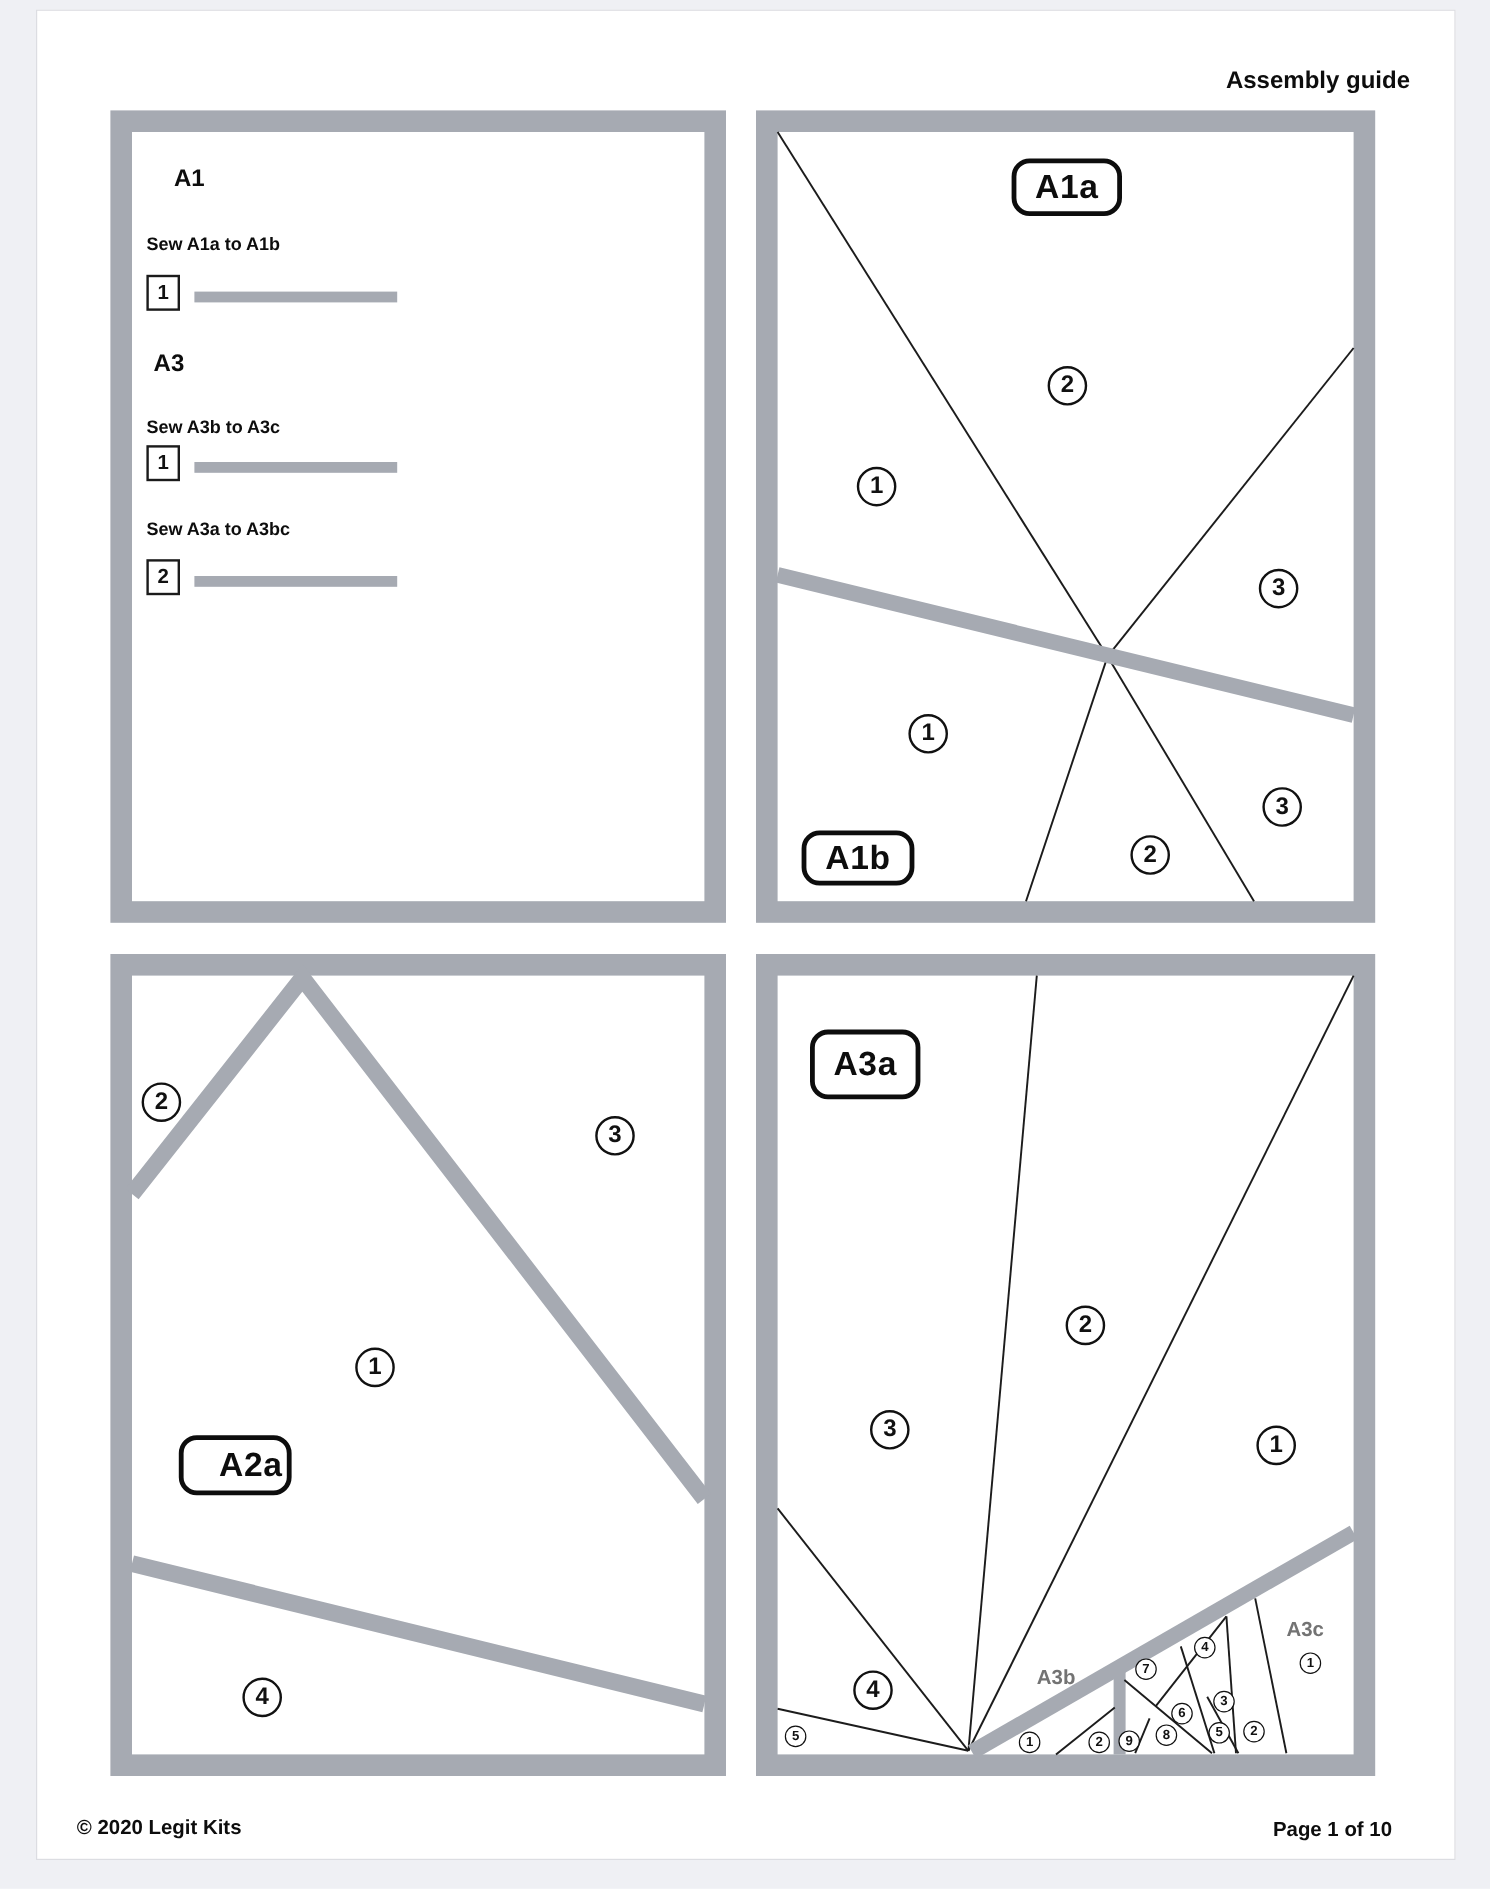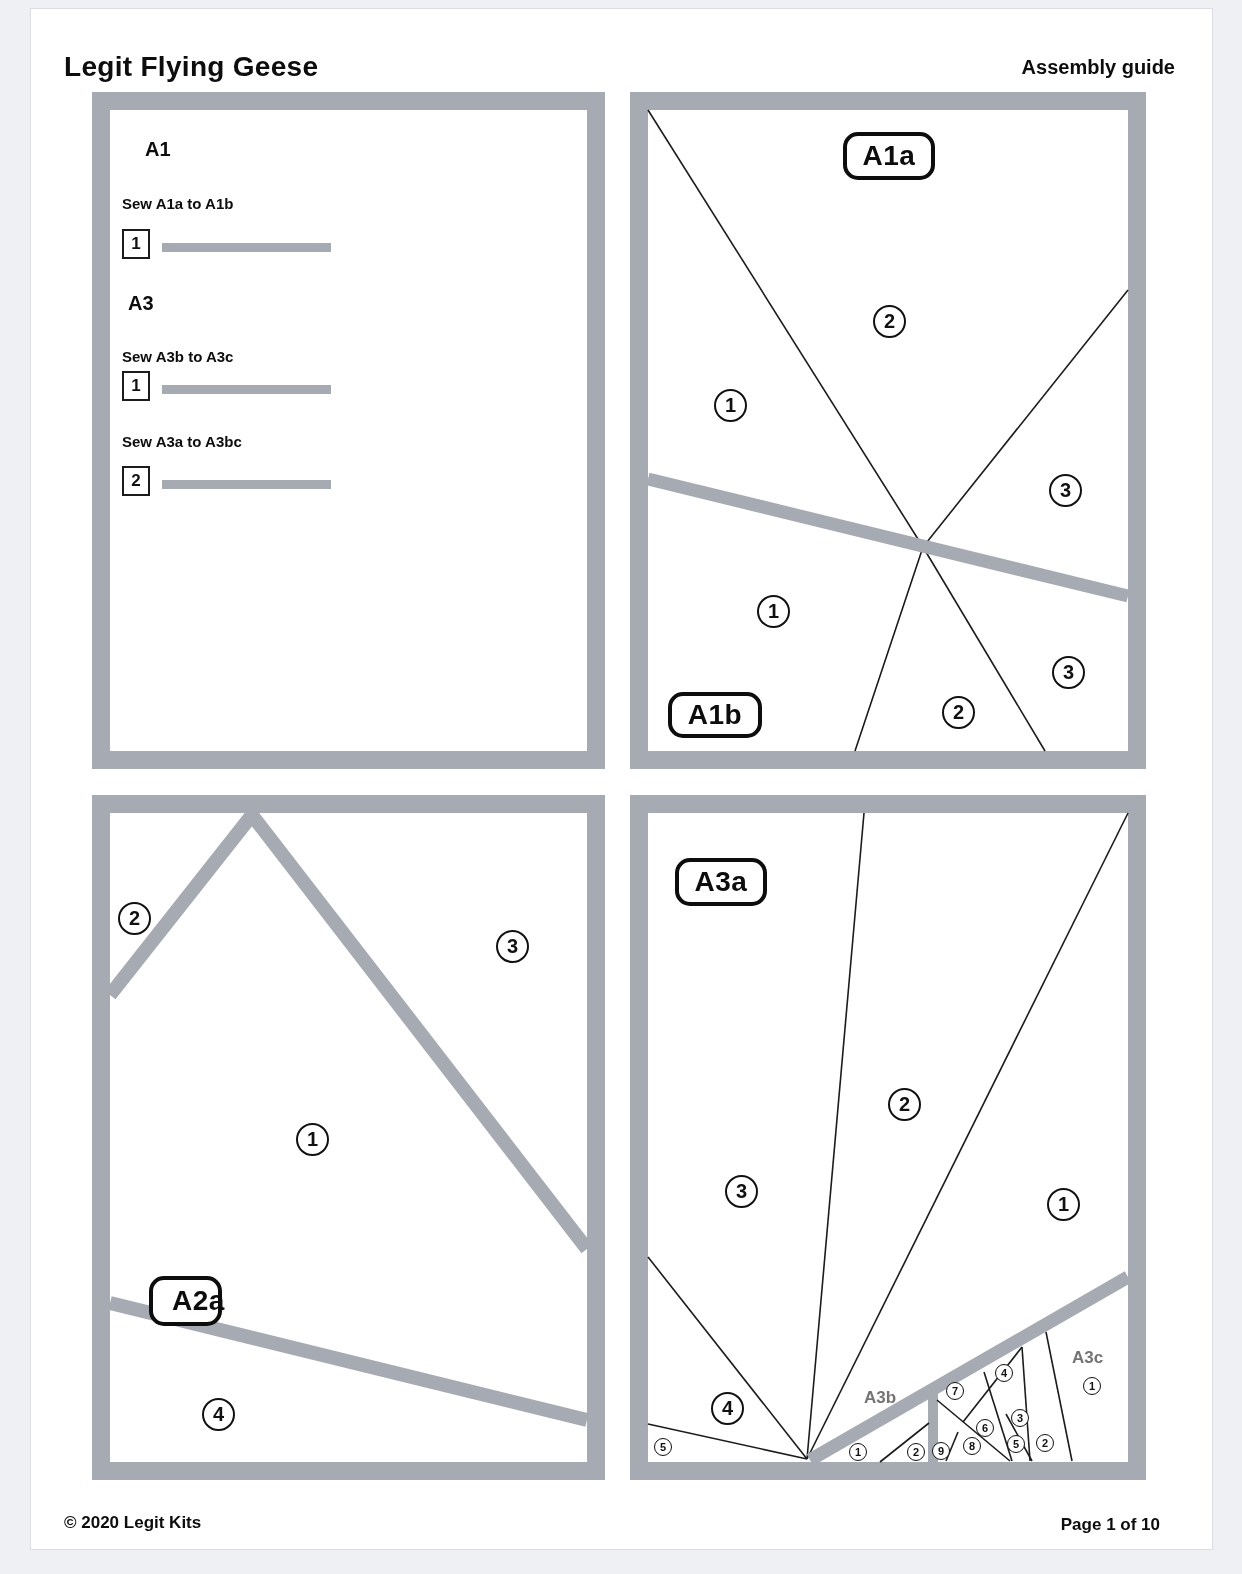--- a/index.html
+++ b/index.html
@@ -52,21 +52,20 @@
   .thin{stroke:#1c1c1c;stroke-width:1.6;}
   .grayline{stroke:#a6aab2;fill:none;}
 </style>
 </head>
 <body>
 
 <div class="paper"></div>
 
 <div class="stage">
 
-  <div class="abs bold page-title" style="left:64px;top:51px;">Legit Flying Geese</div>
   <div class="abs bold hdr-right" style="left:900px;top:56px;width:275px;">Assembly guide</div>
 
   <div class="panel" style="left:92px;top:92px;width:513px;height:677px;"></div>
   <div class="panel" style="left:630px;top:92px;width:516px;height:677px;"></div>
   <div class="panel" style="left:92px;top:795px;width:513px;height:685px;"></div>
   <div class="panel" style="left:630px;top:795px;width:516px;height:685px;"></div>
 
   <div class="abs bold sec-head" style="left:128px;top:138px;margin-left:17px;">A1</div>
   <div class="abs bold sew-text" style="left:122px;top:195px;">Sew A1a to A1b</div>
   <div class="abs step-box" style="left:122px;top:229px;">1</div>
@@ -96,21 +95,21 @@
   <div class="abs circ" style="left:1049px;top:474px;">3</div>
   <div class="abs circ" style="left:757px;top:595px;">1</div>
   <div class="abs circ" style="left:942px;top:696px;">2</div>
   <div class="abs circ" style="left:1052px;top:656px;">3</div>
 
   <svg class="diagram" style="left:110px;top:813px;" width="477" height="649" viewBox="0 0 477 649">
     <polyline class="grayline" stroke-width="14" points="0,182 142,2 477,436"></polyline>
     <line class="grayline" stroke-width="14" x1="0" y1="490" x2="477" y2="607"></line>
   </svg>
 
-  <div class="abs badge" style="left:149px;top:1276px;width:73px;height:50px;padding-left:26px;">A2a</div>
+  <div class="abs badge" style="left:149px;top:1196px;width:94px;height:50px;padding-left:26px;">A2a</div>
   <div class="abs circ" style="left:118px;top:902px;">2</div>
   <div class="abs circ" style="left:496px;top:930px;">3</div>
   <div class="abs circ" style="left:296px;top:1123px;">1</div>
   <div class="abs circ" style="left:202px;top:1398px;">4</div>
 
   <svg class="diagram" style="left:648px;top:813px;" width="480" height="649" viewBox="0 0 480 649">
     <line class="thin" x1="159" y1="646" x2="216" y2="0"></line>
     <line class="thin" x1="159" y1="646" x2="480" y2="0"></line>
     <line class="thin" x1="159" y1="646" x2="0" y2="444"></line>
     <line class="thin" x1="159" y1="646" x2="0" y2="611"></line>
@@ -119,21 +118,21 @@
     <line class="thin" x1="232" y1="649" x2="281" y2="610"></line>
     <line class="thin" x1="298" y1="648" x2="310" y2="619"></line>
     <line class="thin" x1="289" y1="587" x2="362" y2="648"></line>
     <line class="thin" x1="336" y1="559" x2="364" y2="648"></line>
     <line class="thin" x1="374" y1="534" x2="315" y2="609"></line>
     <line class="thin" x1="374" y1="534" x2="382" y2="648"></line>
     <line class="thin" x1="358" y1="601" x2="384" y2="648"></line>
     <line class="thin" x1="398" y1="519" x2="424" y2="648"></line>
   </svg>
 
-  <div class="abs badge" style="left:675px;top:858px;width:92px;height:48px;">A3a</div>
+  <div class="abs badge" style="left:675px;top:858px;width:92px;height:58px;">A3a</div>
   <div class="abs circ" style="left:888px;top:1088px;">2</div>
   <div class="abs circ" style="left:725px;top:1175px;">3</div>
   <div class="abs circ" style="left:1047px;top:1188px;">1</div>
   <div class="abs circ" style="left:711px;top:1392px;">4</div>
 
   <div class="abs piece-label" style="left:864px;top:1388px;">A3b</div>
   <div class="abs piece-label" style="left:1072px;top:1348px;">A3c</div>
 
   <div class="abs circ-sm" style="left:654px;top:1438px;">5</div>
   <div class="abs circ-sm" style="left:849px;top:1443px;">1</div>

